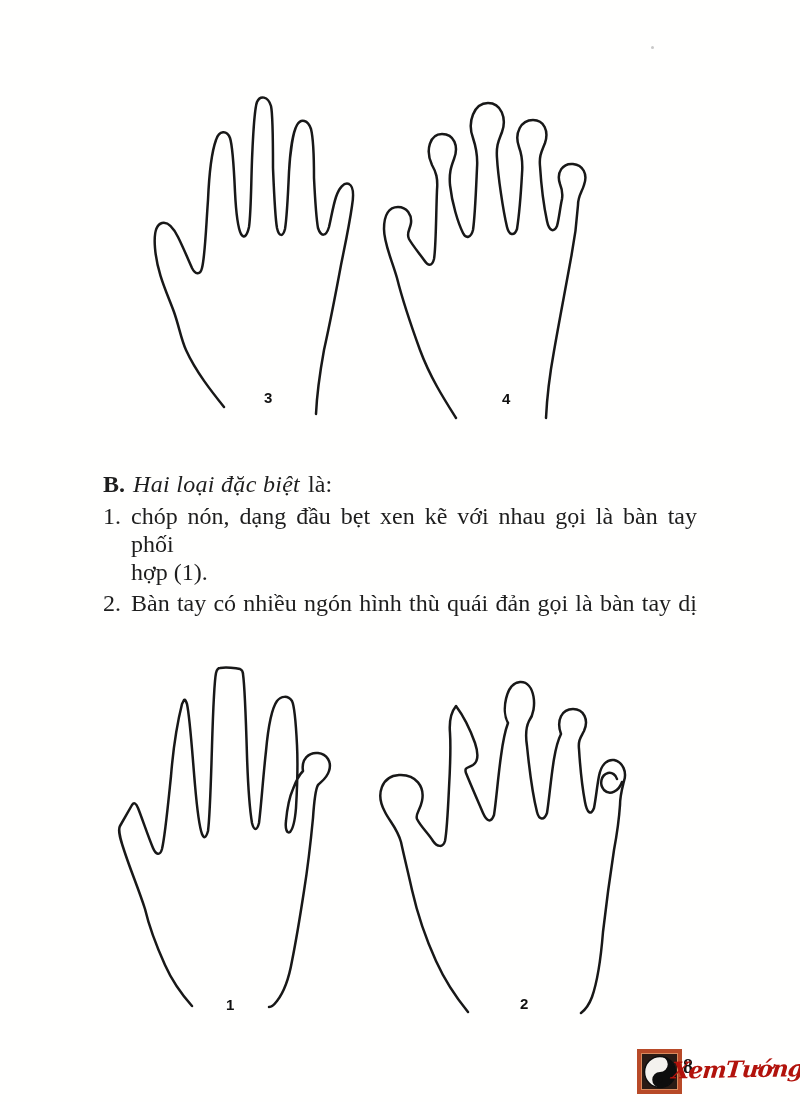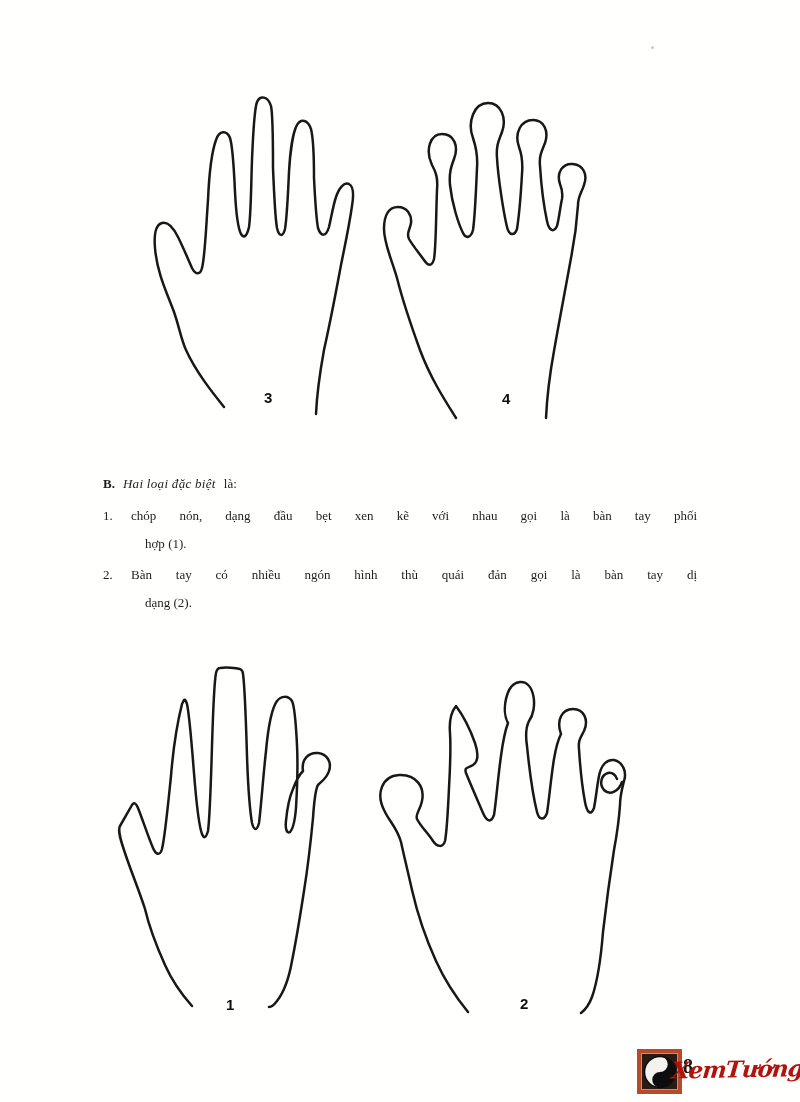--- a/index.html
+++ b/index.html
@@ -19,30 +19,30 @@
     position:absolute;
     font-family:"Liberation Sans", sans-serif;
     font-weight:bold;
     font-size:15px;
     color:#111;
   }
   .textblock {
     position:absolute;
     left:103px; top:470px;
     width:596px;
-    font-size:13px;
+    font-size:24px;
     line-height:28px;
   }
   .heading { margin-bottom:4px; }
   .heading .hp { font-weight:bold; margin-right:8px; }
   .heading .hi { font-style:italic; letter-spacing:0.3px; }
   .heading .hs { margin-left:8px; }
   .item { position:relative; margin-left:28px; width:566px; margin-top:3px; }
   .jline { text-align:justify; text-align-last:justify; position:relative; }
-  .lastline { text-align:left; text-align-last:left;margin-left:14px; }
+  .lastline { text-align:left; text-align-last:left; }
   .num { position:absolute; left:-28px; top:0; }
   .it { }
   .watermark { position:absolute; left:636px; top:1047px; width:164px; height:50px; }
   .pagenum {
     position:absolute; left:37px; top:8px;
     font-family:"Liberation Serif", serif;
     font-weight:bold; font-size:20px; color:#141414;
     z-index:1;
   }
   .yy-square {
@@ -163,23 +163,20 @@
         <span>chóp nón, dạng đầu bẹt xen kẽ với nhau gọi là </span><span class="it">bàn tay phối</span>
       </div>
       <div class="jline lastline">
         <span class="it">hợp</span><span> (1).</span>
       </div>
     </div>
 
     <div class="item">
       <div class="jline">
         <span class="num">2.</span><span>Bàn tay có nhiều ngón hình thù quái đản gọi là </span><span class="it">bàn tay dị</span>
-      </div>
-      <div class="jline lastline">
-        <span class="it">dạng</span><span> (2).</span>
       </div>
     </div>
   </div>
 
   <svg class="hand" style="left:100px; top:650px;" width="240" height="370" viewBox="0 0 240 370">
     <path d="M 92 356
       C 84 347, 73 333, 65 315
       C 56 295, 49 276, 45 259
       C 40 243, 31 221, 26 206
       C 22 194, 17 181, 20 176

